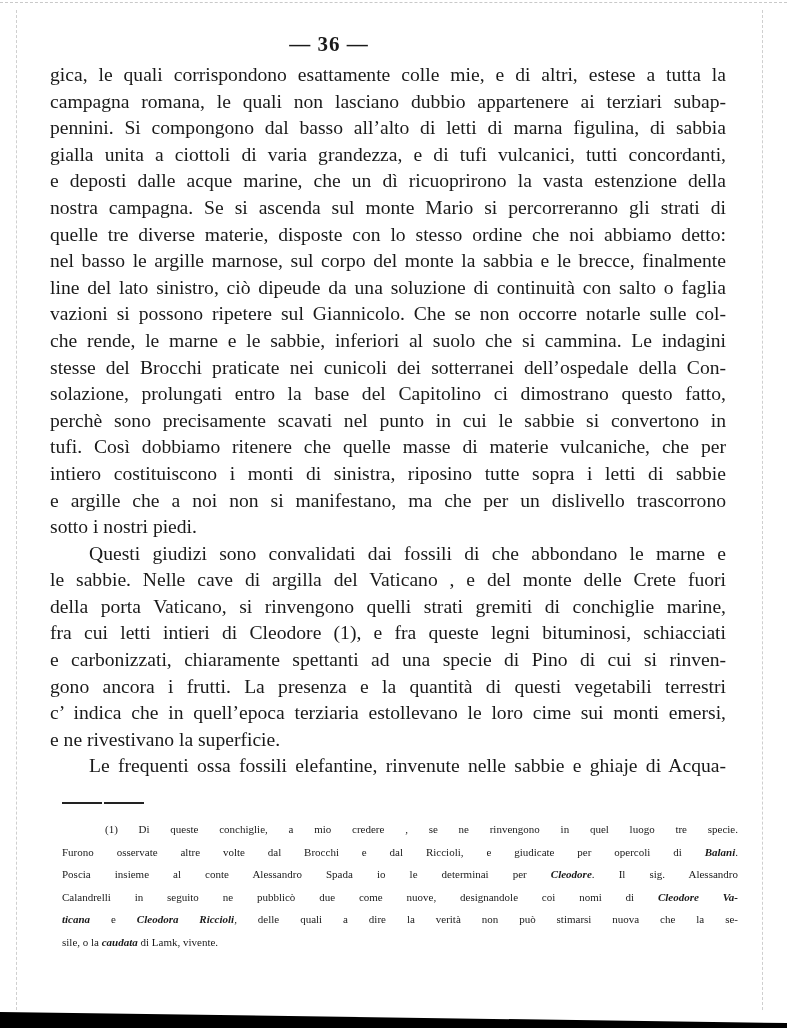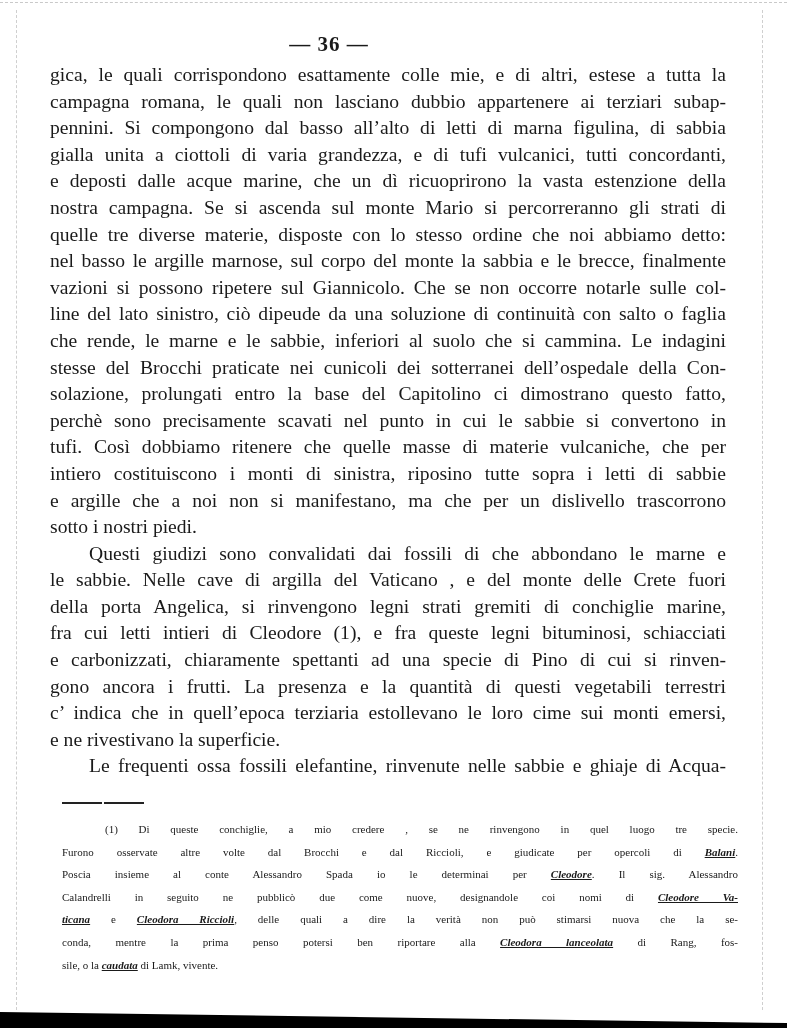--- a/index.html
+++ b/index.html
@@ -53,66 +53,65 @@
     position: absolute; left: 62px; top: 818px; width: 676px;
     font-size: 11px; line-height: 22.6px;
   }
   .fline {
     display: block; white-space: nowrap;
     text-align: justify; text-align-last: justify;
     height: 22.6px;
   }
   .fline.last { text-align-last: left; }
   .fline.indent { padding-left: 43px; }
-  em { font-style: italic; font-weight: bold; text-decoration: underline; }
+  em { font-style: italic; font-weight: bold; }
 </style>
 </head>
 <body>
 
 <div class="border-top"></div>
 <div class="border-left"></div>
 <div class="border-right"></div>
 
 <div class="page-number">— 36 —</div>
 
 <div class="body-text">
   <span class="line">gica, le quali corrispondono esattamente colle mie, e di altri, estese a tutta la</span>
   <span class="line">campagna romana, le quali non lasciano dubbio appartenere ai terziari subap-</span>
   <span class="line">pennini. Si compongono dal basso all’alto di letti di marna figulina, di sabbia</span>
   <span class="line">gialla unita a ciottoli di varia grandezza, e di tufi vulcanici, tutti concordanti,</span>
   <span class="line">e deposti dalle acque marine, che un dì ricuoprirono la vasta estenzione della</span>
   <span class="line">nostra campagna. Se si ascenda sul monte Mario si percorreranno gli strati di</span>
   <span class="line">quelle tre diverse materie, disposte con lo stesso ordine che noi abbiamo detto:</span>
   <span class="line">nel basso le argille marnose, sul corpo del monte la sabbia e le brecce, finalmente</span>
+  <span class="line">line del lato sinistro, ciò dipeude da una soluzione di continuità con salto o faglia</span>
   <span class="line">vazioni si possono ripetere sul Giannicolo. Che se non occorre notarle sulle col-</span>
-  <span class="line">line del lato sinistro, ciò dipeude da una soluzione di continuità con salto o faglia</span>
   <span class="line">che rende, le marne e le sabbie, inferiori al suolo che si cammina. Le indagini</span>
   <span class="line">stesse del Brocchi praticate nei cunicoli dei sotterranei dell’ospedale della Con-</span>
   <span class="line">solazione, prolungati entro la base del Capitolino ci dimostrano questo fatto,</span>
   <span class="line">perchè sono precisamente scavati nel punto in cui le sabbie si convertono in</span>
   <span class="line">tufi. Così dobbiamo ritenere che quelle masse di materie vulcaniche, che per</span>
   <span class="line">intiero costituiscono i monti di sinistra, riposino tutte sopra i letti di sabbie</span>
   <span class="line">e argille che a noi non si manifestano, ma che per un dislivello trascorrono</span>
   <span class="line last">sotto i nostri piedi.</span>
   <span class="line indent">Questi giudizi sono convalidati dai fossili di che abbondano le marne e</span>
   <span class="line">le sabbie. Nelle cave di argilla del Vaticano , e del monte delle Crete fuori</span>
-  <span class="line">della porta Angelica, si rinvengono legni strati gremiti di conchiglie marine,</span>
+  <span class="line">della porta Vaticano, si rinvengono quelli strati gremiti di conchiglie marine,</span>
   <span class="line">fra cui letti intieri di Cleodore (1), e fra queste legni bituminosi, schiacciati</span>
   <span class="line">e carbonizzati, chiaramente spettanti ad una specie di Pino di cui si rinven-</span>
   <span class="line">gono ancora i frutti. La presenza e la quantità di questi vegetabili terrestri</span>
   <span class="line">c’ indica che in quell’epoca terziaria estollevano le loro cime sui monti emersi,</span>
   <span class="line last">e ne rivestivano la superficie.</span>
   <span class="line indent">Le frequenti ossa fossili elefantine, rinvenute nelle sabbie e ghiaje di Acqua-</span>
 </div>
 
 <div class="footnote-rule"></div>
 
 <div class="footnote">
   <span class="fline indent">(1) Di queste conchiglie, a mio credere , se ne rinvengono in quel luogo tre specie.</span>
   <span class="fline"><span>Furono osservate altre volte dal Brocchi e dal Riccioli, e giudicate per opercoli di </span><em>Balani</em><span>.</span></span>
   <span class="fline"><span>Poscia insieme al conte Alessandro Spada io le determinai per </span><em>Cleodore</em><span>. Il sig. Alessandro</span></span>
   <span class="fline"><span>Calandrelli in seguito ne pubblicò due come nuove, designandole coi nomi di </span><em>Cleodore Va-</em></span>
   <span class="fline"><em>ticana</em><span> e </span><em>Cleodora Riccioli</em><span>, delle quali a dire la verità non può stimarsi nuova che la se-</span></span>
-  <span class="fline"><span>conda, mentre la prima penso potersi ben riportare alla </span><em>Cleodora lanceolata</em><span> di Rang, fos-</span></span>
   <span class="fline last"><span>sile, o la </span><em>caudata</em><span> di Lamk, vivente.</span></span>
 </div>
 
 <div class="scan-edge"></div>
 
 </body></html>

